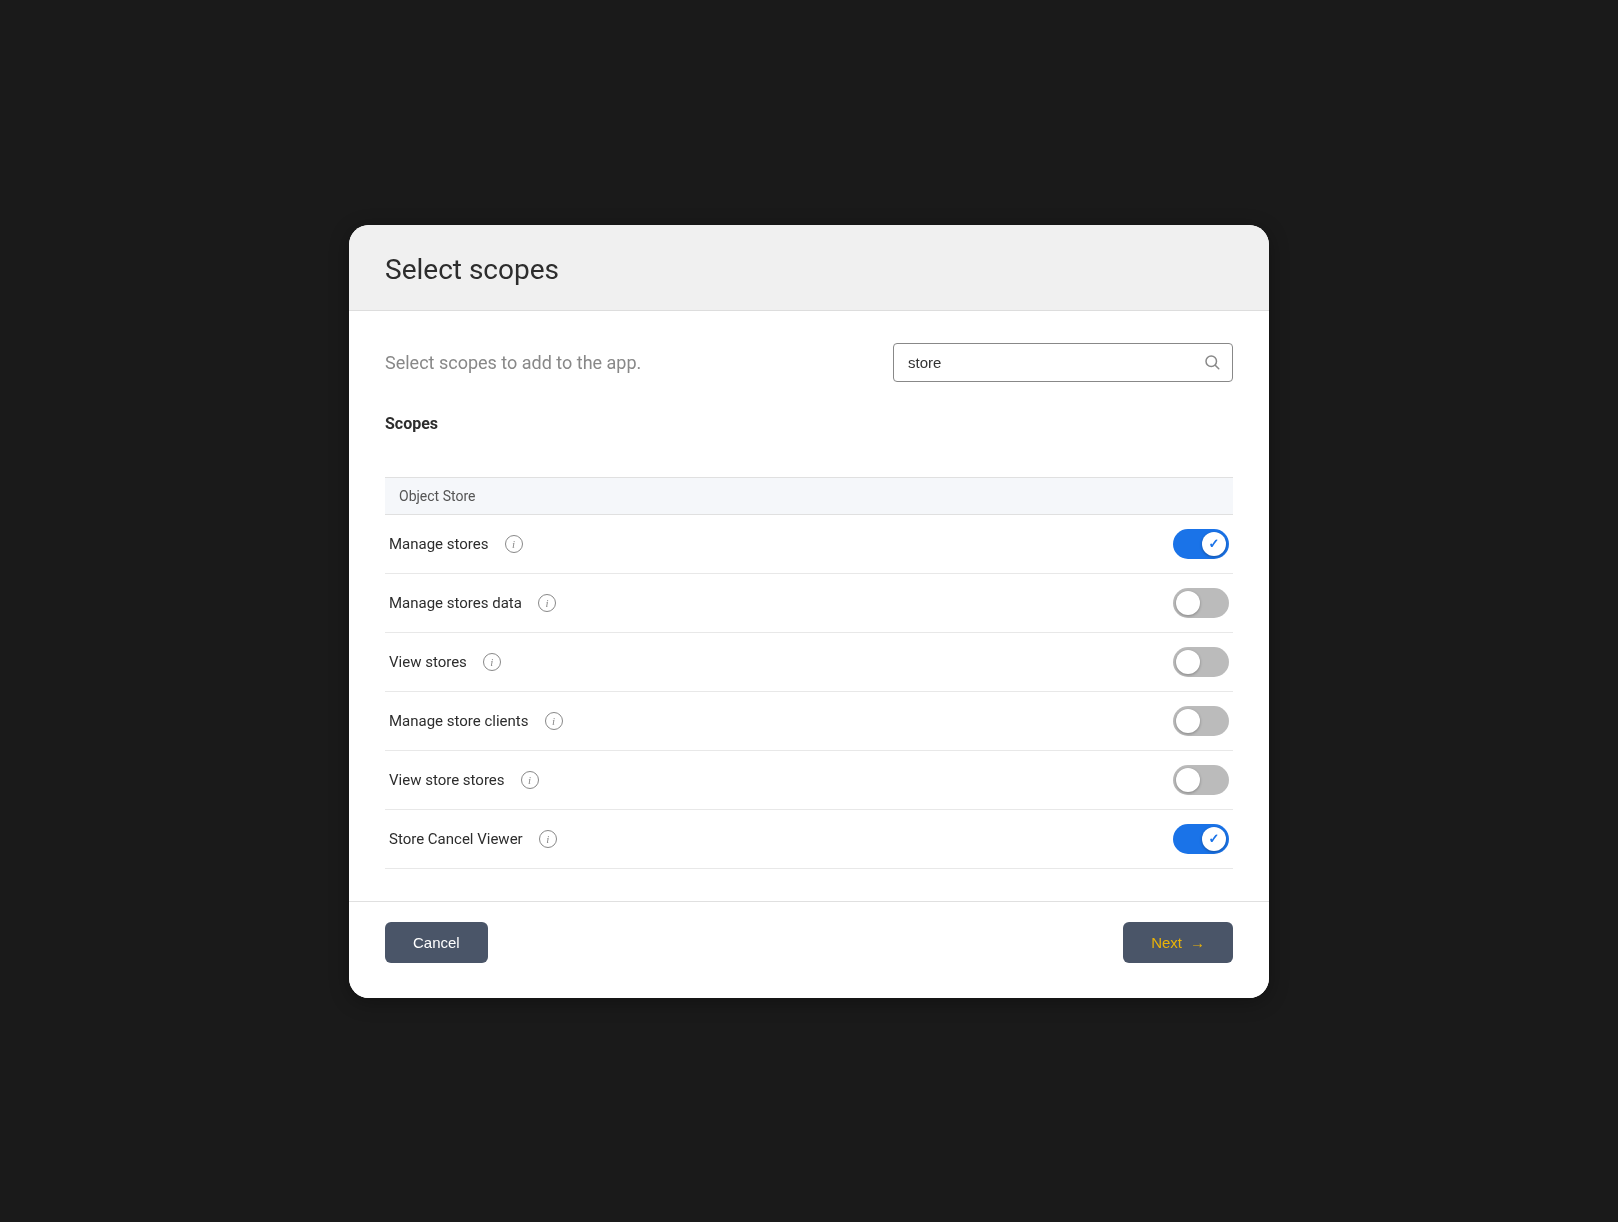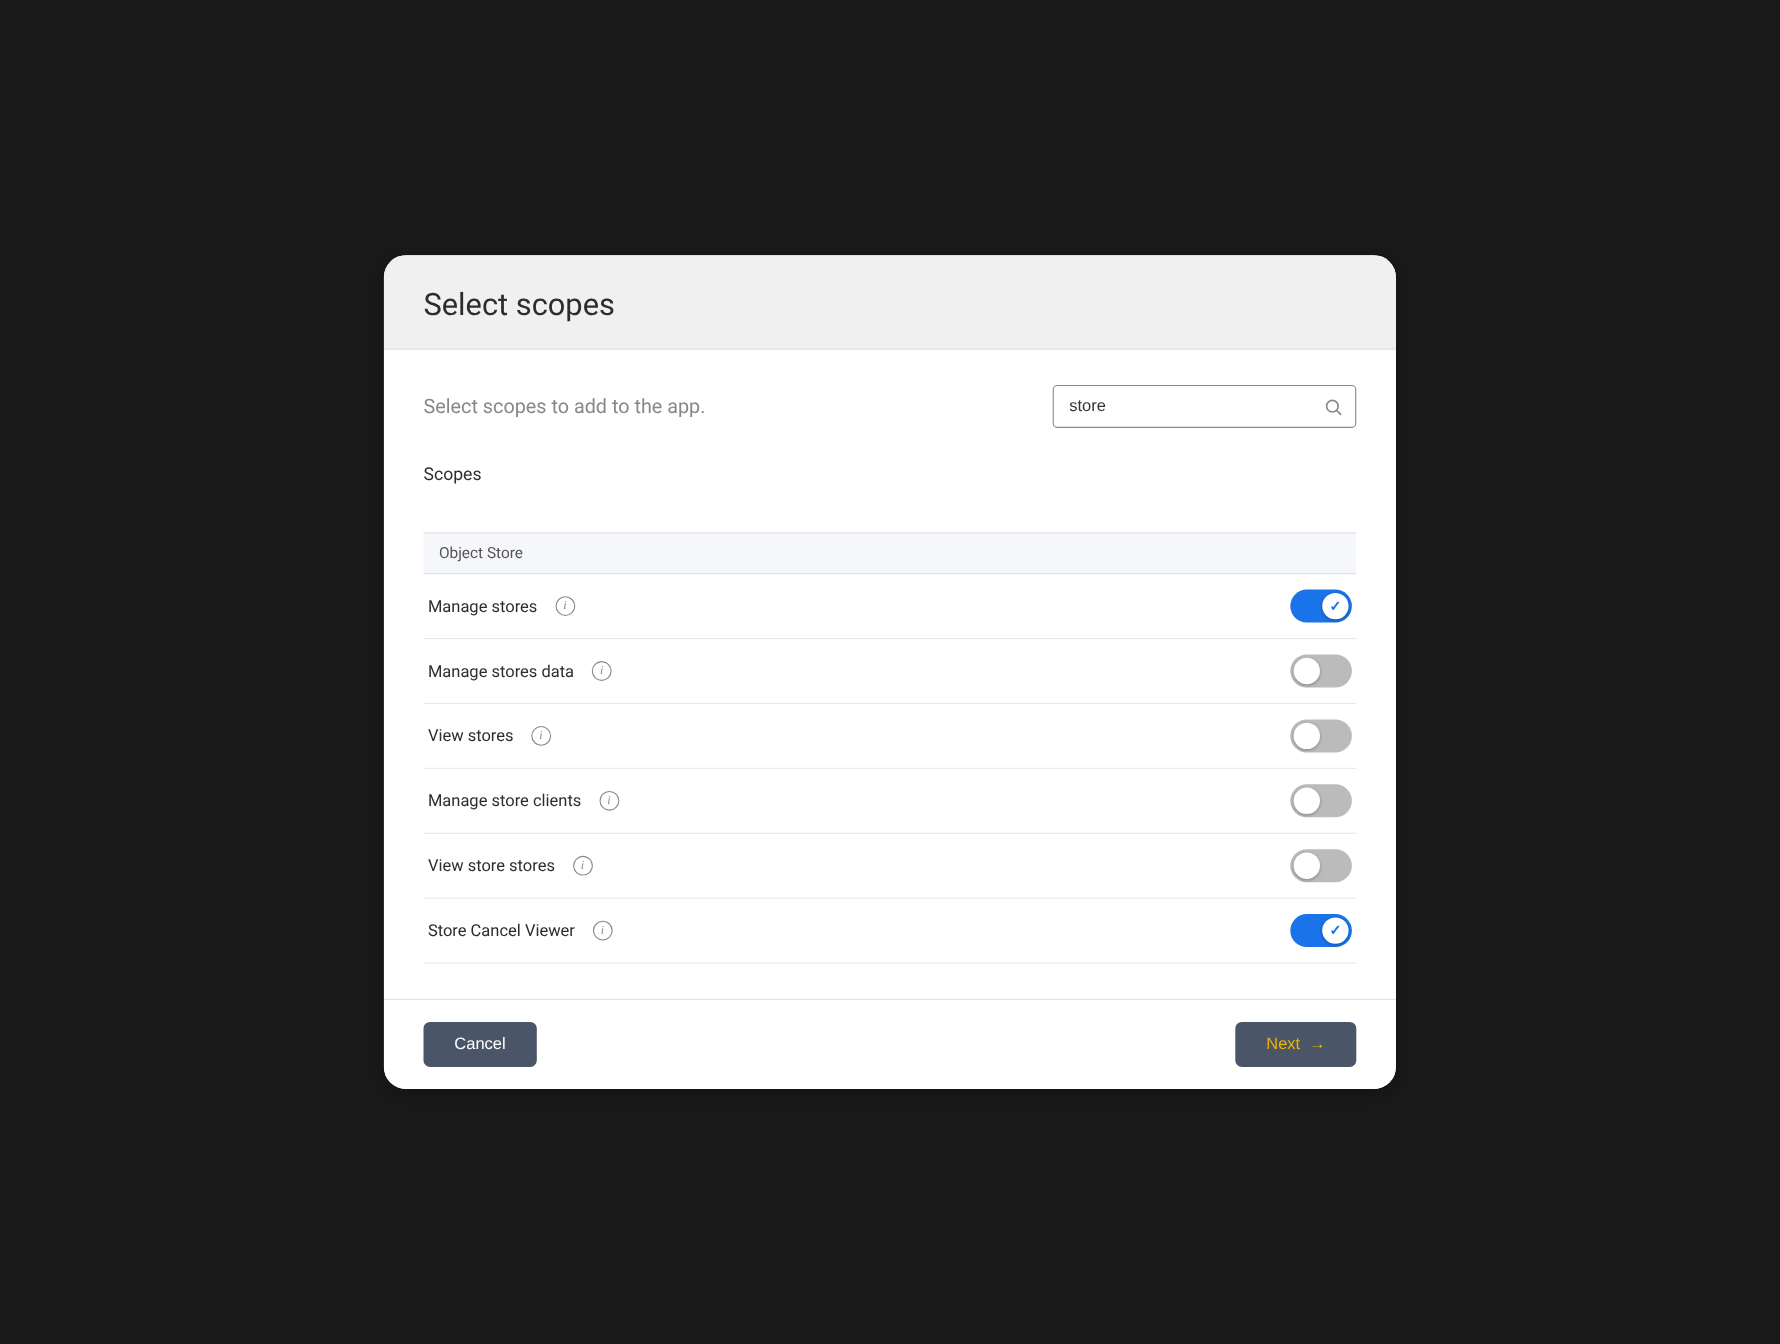--- a/index.html
+++ b/index.html
@@ -49,21 +49,21 @@
       margin-bottom: 32px;
     }
 
     .search-description {
       color: #888;
       font-size: 18px;
     }
 
     .search-input-wrapper {
       position: relative;
-      width: 276px;
+      width: 340px;
     }
 
     .search-input {
       width: 100%;
       padding: 10px 40px 10px 14px;
       border: 1.5px solid #888;
       border-radius: 4px;
       font-size: 15px;
       color: #333;
       outline: none;
@@ -74,21 +74,21 @@
       right: 12px;
       top: 50%;
       transform: translateY(-50%);
       color: #888;
       display: flex;
       align-items: center;
     }
 
     .scopes-section h2 {
       font-size: 16px;
-      font-weight: 400;
+      font-weight: 700;
       color: #2d2d2d;
       margin-bottom: 12px;
     }
 
     .scope-category {
       background: #f5f7fa;
       padding: 10px 14px;
       font-size: 14px;
       color: #555;
       border-top: 1px solid #e0e0e0;
@@ -183,21 +183,21 @@
 
     .checkmark {
       color: #1a73e8;
       font-size: 13px;
       font-weight: bold;
       line-height: 1;
     }
 
     .modal-footer {
       background: #fff;
-      padding: 20px 36px 20px;
+      padding: 20px 36px 35px;
       border-top: 1px solid #e0e0e0;
       display: flex;
       justify-content: space-between;
       align-items: center;
     }
 
     .btn {
       padding: 12px 28px;
       border-radius: 6px;
       font-size: 15px;

